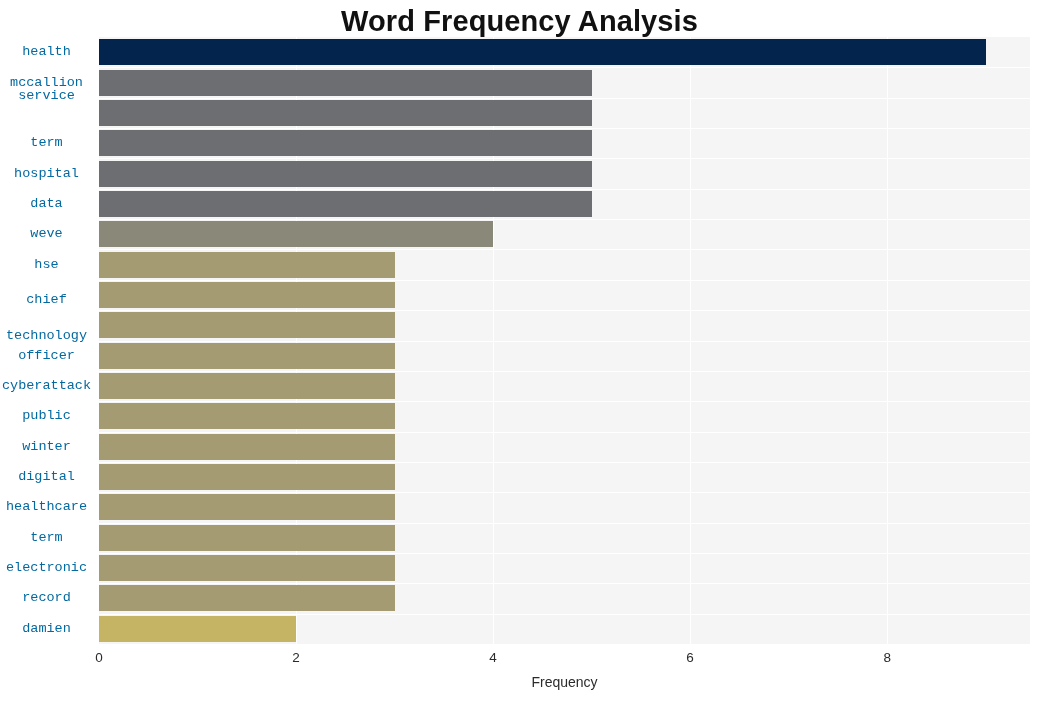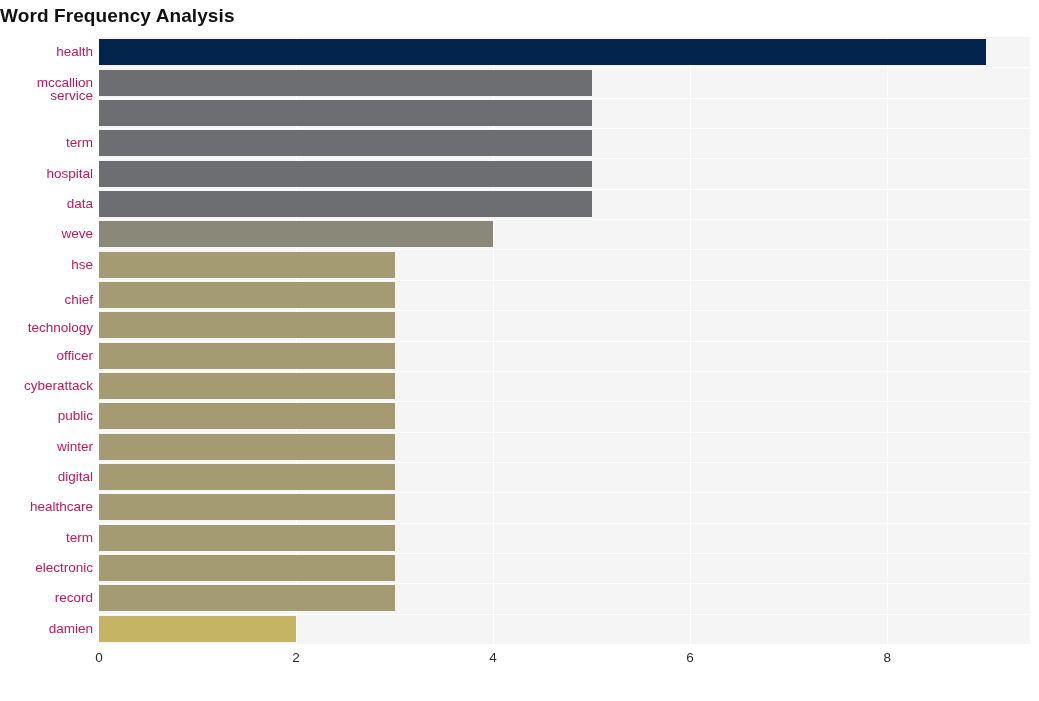--- a/index.html
+++ b/index.html
@@ -17,21 +17,22 @@
     position: relative;
     width: 1039px;
     height: 701px;
     background: #ffffff;
   }
   #chart-title {
     position: absolute;
     left: 0;
     top: 5px;
     width: 1039px;
-    font-size: 19px;
+    text-align: center;
+    font-size: 29px;
     font-weight: bold;
     color: #111111;
     letter-spacing: 0.1px;
   }
   
   #plot-area {
     position: absolute;
     left: 99px;
     top: 37px;
     width: 931px;
@@ -63,24 +64,25 @@
     position: absolute;
     left: 0;
     top: 37px;
     width: 93px;
     height: 607px;
   }
   .y-tick-label {
     position: absolute;
     right: 0;
     width: 93px;
-    text-align: right;
+    text-align: center;
     font-size: 13.5px;
-    color: #be185d;
+    color: #0369a1;
     line-height: 14px;
+    font-family: Liberation Mono, monospace;
   }
   
   #x-axis-labels {
     position: absolute;
     left: 0;
     top: 650px;
     width: 1039px;
     height: 20px;
   }
   .x-tick-label {
@@ -164,34 +166,35 @@
   <div id="y-axis-labels">
       <div class="y-tick-label" style="top: 8.175px;">health</div>
       <div class="y-tick-label" style="top: 38.525px;">mccallion</div>
       <div class="y-tick-label" style="top: 52px; margin-left: 16px;">service</div>
       <div class="y-tick-label" style="top: 99.225px;">term</div>
       <div class="y-tick-label" style="top: 129.575px;">hospital</div>
       <div class="y-tick-label" style="top: 159.925px;">data</div>
       <div class="y-tick-label" style="top: 190.275px;">weve</div>
       <div class="y-tick-label" style="top: 220.625px;">hse</div>
       <div class="y-tick-label" style="top: 256px;">chief</div>
-      <div class="y-tick-label" style="top: 284px;">technology</div>
+      <div class="y-tick-label" style="top: 292px;">technology</div>
       <div class="y-tick-label" style="top: 311.675px;">officer</div>
       <div class="y-tick-label" style="top: 342.025px;">cyberattack</div>
       <div class="y-tick-label" style="top: 372.375px;">public</div>
       <div class="y-tick-label" style="top: 402.725px;">winter</div>
       <div class="y-tick-label" style="top: 433.075px;">digital</div>
       <div class="y-tick-label" style="top: 463.425px;">healthcare</div>
       <div class="y-tick-label" style="top: 493.775px; margin-left: 28px;">term</div>
       <div class="y-tick-label" style="top: 524.125px; margin-left: 8px;">electronic</div>
       <div class="y-tick-label" style="top: 554.475px;">record</div>
       <div class="y-tick-label" style="top: 584.825px;">damien</div>
     </div>
   <div id="x-axis-labels">
       <div class="x-tick-label" style="left: 99px;">0</div>
       <div class="x-tick-label" style="left: 296.037px;">2</div>
       <div class="x-tick-label" style="left: 493.074px;">4</div>
       <div class="x-tick-label" style="left: 690.111px;">6</div>
       <div class="x-tick-label" style="left: 887.148px;">8</div>
     </div>
 
+  <div id="x-axis-title">Frequency</div>
 
 </div>
 
 </body></html>

